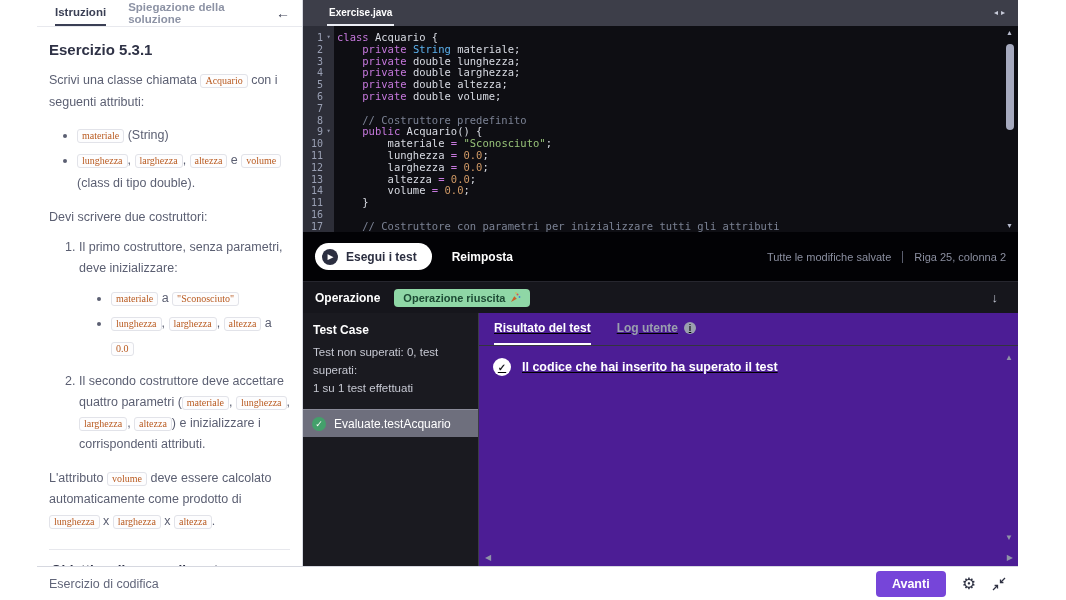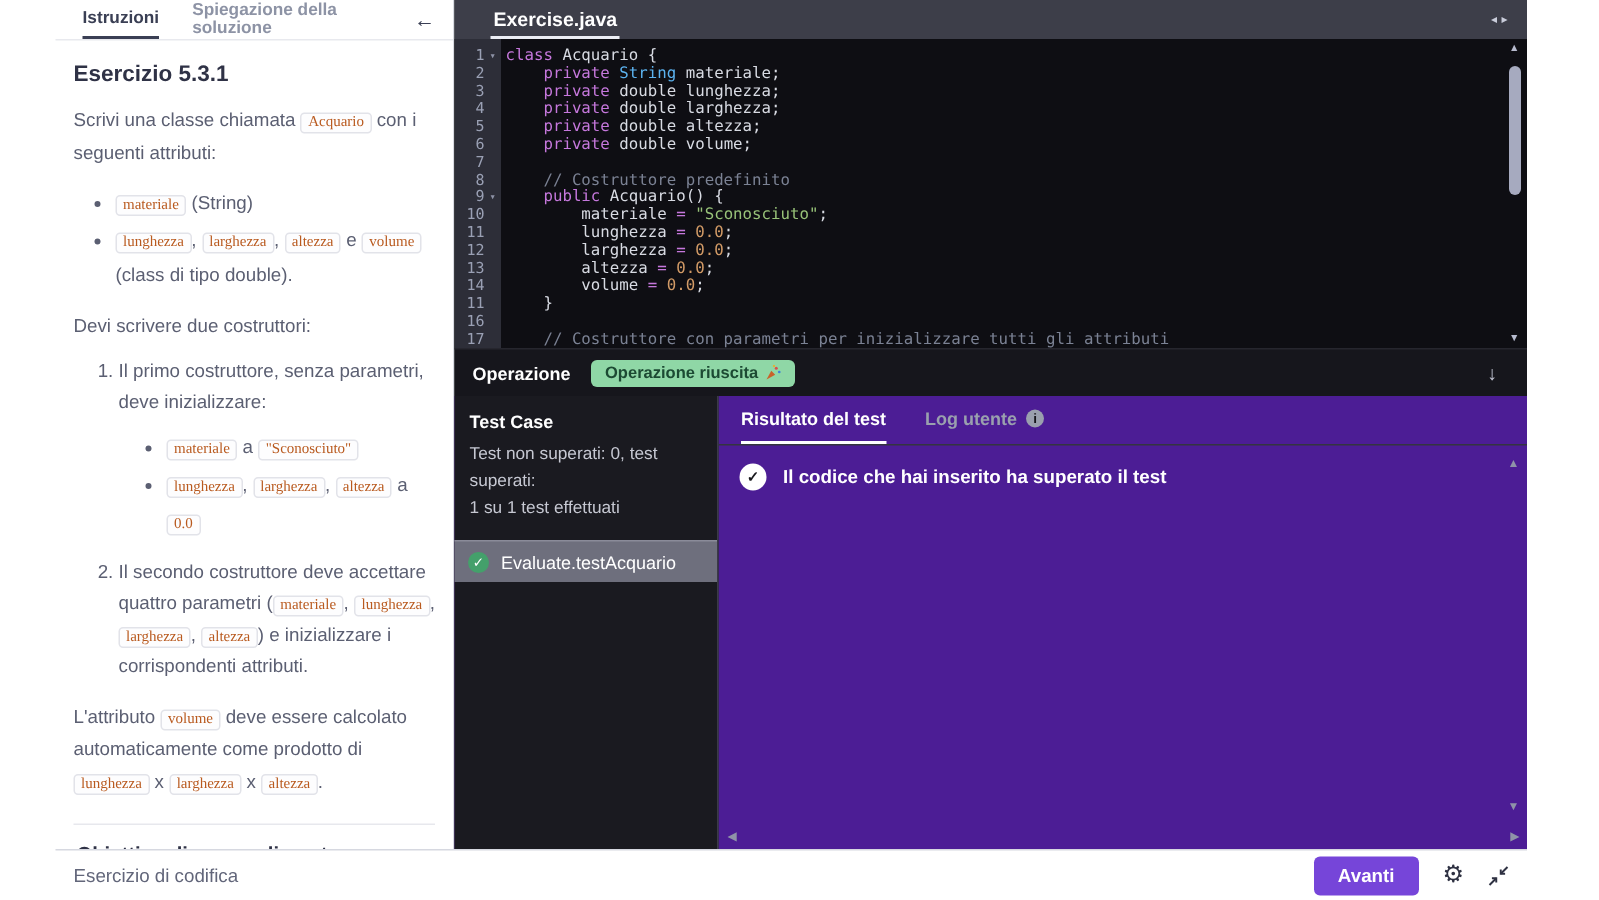--- a/index.html
+++ b/index.html
@@ -24,21 +24,21 @@
   ol.ctor-list > li { font-size:12.5px; color:#5b5f72; line-height:1.7; margin-bottom:10px; }
   ul.sub-list { margin:6px 0 2px 0; padding-left:32px; list-style:disc; }
   ul.sub-list > li { line-height:2.0; }
   .hr { border:none; border-top:1px solid #e7e8ed; margin:16px 0 0 0; }
   .objective { display:flex; align-items:center; padding:12px 2px; cursor:pointer; }
   .objective-title { font-size:13.5px; font-weight:bold; color:#2f3246; }
 
   
   .right-panel { flex:1; min-width:0; display:flex; flex-direction:column; background:#000; }
   .ed-tabbar { height:26px; flex:none; background:#3d3e49; display:flex; align-items:stretch; position:relative; }
-  .ed-tab { margin-left:24px; display:flex; align-items:center; color:#fff; font-weight:bold; font-size:13px; border-bottom:2px solid #eceef5; padding:0 2px; cursor:pointer; }
+  .ed-tab { margin-left:24px; display:flex; align-items:center; color:#fff; font-weight:bold; font-size:10px; border-bottom:2px solid #eceef5; padding:0 2px; cursor:pointer; }
   .ed-expand { position:absolute; right:13px; top:8px; color:#c9ccda; font-size:8px; display:flex; gap:3px; cursor:pointer; }
 
   .editor { height:206px; flex:none; position:relative; background:#0e0e13; overflow:hidden; }
   .gutter-strip { position:absolute; left:0; top:0; bottom:0; width:31px; background:#2d2e38; }
   .code-lines { position:relative; padding-top:6px; }
   .code-line { display:flex; height:11.8px; line-height:11.8px; font-family:"DejaVu Sans Mono", monospace; font-size:10.5px; cursor:text; }
   .gutter-num { width:20px; flex:none; text-align:right; color:#9aa0b4; font-size:10px; }
   .fold { width:11px; flex:none; text-align:center; color:#8d92a6; font-size:7px; line-height:11.8px; }
   .code-text { white-space:pre; padding-left:3px; color:#d8dbe3; }
   .tk-kw { color:#c678dd; } .tk-type { color:#5cb3f0; } .tk-str { color:#98c379; }
@@ -61,21 +61,21 @@
   .rh-collapse { margin-left:auto; margin-right:8px; color:#c3c6d4; font-size:13px; cursor:pointer; }
 
   .results { flex:1; min-height:0; display:flex; background:#4c1d95; }
   .res-left { width:176px; flex:none; background:#1a1a20; border-right:1px solid #3b3c46; padding-top:10px; }
   .tc-title { color:#fff; font-weight:bold; font-size:12px; padding:0 10px; margin-bottom:7px; }
   .tc-summary { color:#c6c8d2; font-size:11.5px; line-height:1.55; padding:0 10px; }
   .tc-item { margin-top:12px; background:#6e6f7d; border-top:1px solid #8a8b99; height:28px; display:flex; align-items:center; gap:8px; padding:0 9px; cursor:pointer; }
   .tc-check { width:14px; height:14px; flex:none; border-radius:50%; background:#44a06b; color:#fff; font-size:9px; display:flex; align-items:center; justify-content:center; }
   .tc-label { color:#fff; font-size:12px; }
 
-  .res-right { flex:1; min-width:0; position:relative; display:flex; flex-direction:column; }
+  .res-right { flex:1; min-width:0; position:relative; display:flex; flex-direction:column;text-decoration:underline; }
   .res-tabs { height:33px; flex:none; border-bottom:1px solid #34353f; display:flex; gap:26px; padding-left:15px; }
   .res-tab { display:flex; align-items:center; gap:6px; color:#fff; font-weight:bold; font-size:12px; border-bottom:2px solid #fff; cursor:pointer; }
   .res-tab.inactive { color:#9aa0ae; border-bottom:2px solid transparent; }
   .info-icon { width:12px; height:12px; border-radius:50%; background:#9aa0ae; color:#15151a; font-size:9px; font-weight:bold; display:flex; align-items:center; justify-content:center; font-style:normal; }
   .res-body { padding:12px 14px; display:flex; align-items:flex-start; gap:11px; }
   .msg-check { width:18px; height:18px; flex:none; border-radius:50%; background:#fff; color:#17171c; font-size:10px; font-weight:bold; display:flex; align-items:center; justify-content:center; }
   .res-msg { color:#fff; font-weight:bold; font-size:12.5px; padding-top:2px; }
   .rr-up { position:absolute; top:40px; right:5px; color:#8f93a8; font-size:8px; cursor:pointer; }
   .rr-down { position:absolute; bottom:24px; right:5px; color:#8f93a8; font-size:8px; cursor:pointer; }
   .rr-left { position:absolute; bottom:4px; left:6px; color:#8f93a8; font-size:8px; cursor:pointer; }
@@ -229,20 +229,31 @@
               <span class="code-text"><span class="tk-plain">    </span><span class="tk-cmt">// Costruttore con parametri per inizializzare tutti gli attributi</span></span>
             </div>
           </div>
         <div class="ed-vscroll">
           <div class="ed-scroll-up">▲</div>
           <div class="ed-thumb"></div>
           <div class="ed-scroll-down">▼</div>
         </div>
       </div>
 
+      <div class="toolbar">
+        <button class="run-btn">
+          <span class="play-circle">▶</span>
+          <span>Esegui i test</span>
+        </button>
+        <button class="reset-btn">Reimposta</button>
+        <div class="save-status">
+          <span>Tutte le modifiche salvate</span>
+          <span class="cursor-pos">Riga 25, colonna 2</span>
+        </div>
+      </div>
 
       <div class="result-header">
         <span class="rh-title">Operazione</span>
         <span class="rh-badge">
           <span>Operazione riuscita</span>
           <svg width="11" height="11" viewBox="0 0 11 11">
             <polygon points="1,10 4.2,4.2 6.8,6.8" fill="#c9622a"></polygon>
             <circle cx="7.5" cy="2.5" r="1" fill="#d94f4f"></circle>
             <circle cx="9.5" cy="5" r="0.9" fill="#3f7fd9"></circle>
             <circle cx="6" cy="1" r="0.8" fill="#e0b23a"></circle>

